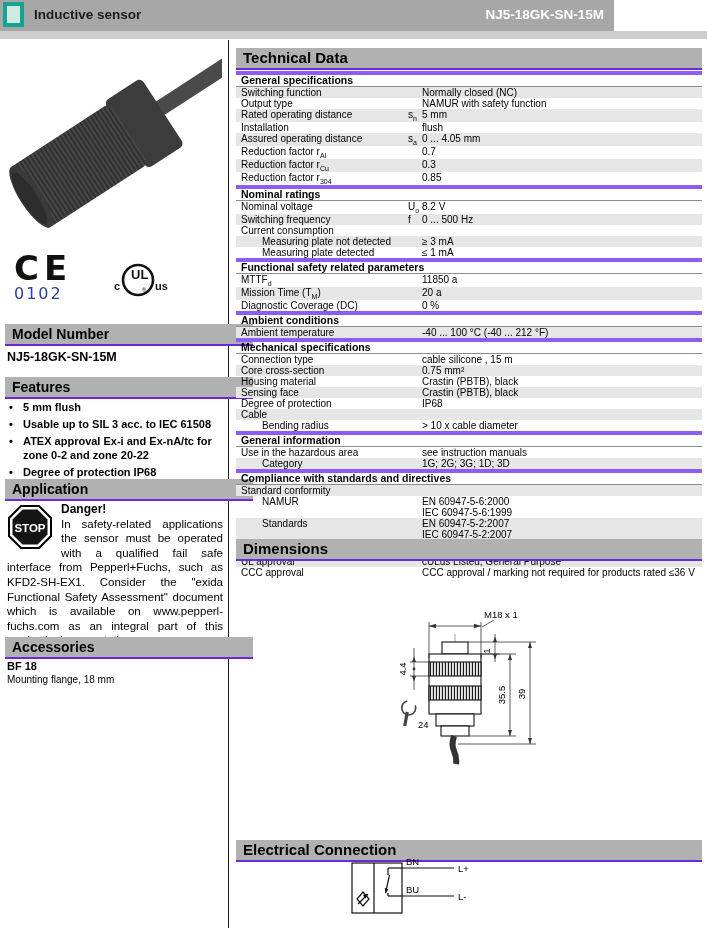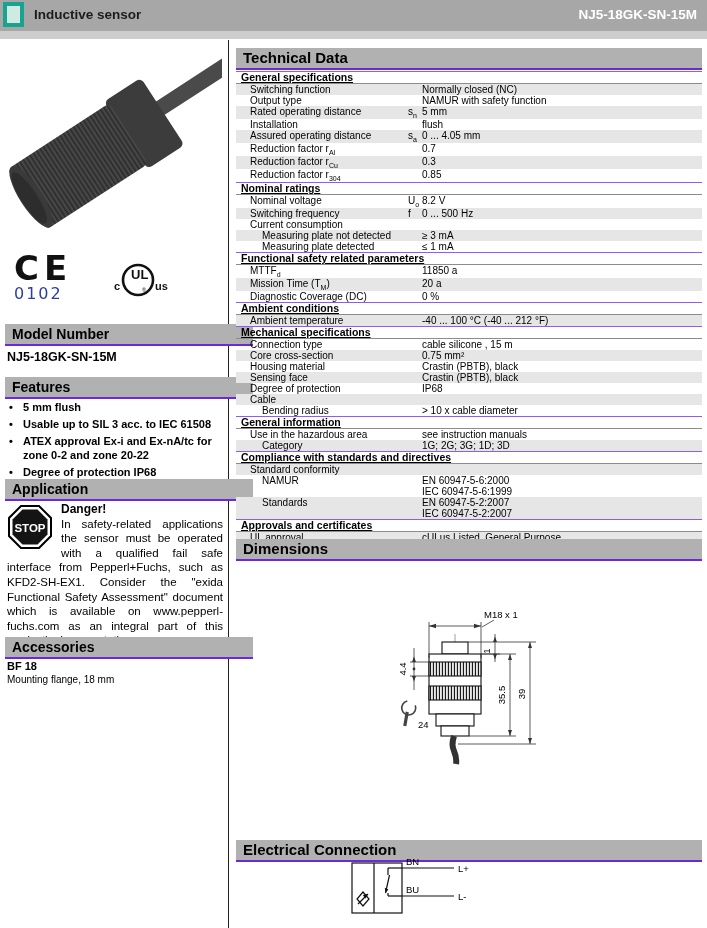--- a/index.html
+++ b/index.html
@@ -1,20 +1,20 @@
 <!DOCTYPE html>
 <html><head>
 <meta charset="utf-8">
 <style>
   * { margin:0; padding:0; box-sizing:border-box; }
   body { background:#fff; font-family:"Liberation Sans", sans-serif; }
   .page { position:relative; width:707px; height:928px; background:#fff; overflow:hidden; }
 
   
-  .topbar { position:absolute; left:0; top:0; width:707px; height:31px; background:#a7a7a7; }
+  .topbar { position:absolute; left:0; top:0; width:614px; height:31px; background:#a7a7a7; }
   .brandbox { position:absolute; left:3px; top:2px; width:21px; height:25px; background:#cfe9e3; border:4px solid #17a38f; }
   .topbar .title { position:absolute; left:34px; top:7px; font-size:13.5px; font-weight:bold; color:#1c1c1c; }
   .topbar .model { position:absolute; right:10px; top:7px; font-size:13.5px; font-weight:bold; color:#fff; }
   .substrip { position:absolute; left:0; top:31px; width:707px; height:8px; background:#cdcdcd; }
 
   .divider { position:absolute; left:228px; top:40px; width:1px; height:888px; background:#1f1f1f; }
 
   
   .band { position:absolute; background:#b1b1b1; border-bottom:2px solid #6d28d9; font-weight:bold; color:#000; padding-left:7px; }
   .band-left { left:5px; width:248px; height:22px; font-size:14px; line-height:20px; }
@@ -31,24 +31,24 @@
   .feature .dot { flex:0 0 14px; }
   .danger { position:absolute; left:7px; top:502px; width:216px; font-size:11.5px; line-height:14.6px; text-align:justify; color:#000; }
   .danger .stopwrap { float:left; width:46px; height:46px; margin:2px 8px 2px 0; }
   .danger .dtitle { font-weight:bold; font-size:12px; }
   .accessories { position:absolute; left:7px; top:660px; width:212px; }
   .acc-name { font-size:11px; font-weight:bold; color:#000; }
   .acc-desc { font-size:10px; color:#000; margin-top:2px; }
 
   
   .tech-table { position:absolute; left:236px; top:71px; width:466px; font-size:10px; color:#000; }
-  .t-sec { font-weight:bold; font-size:10.5px; line-height:11px; border-top:1px solid #8b5cf6; border-bottom:1px solid #8c8c8c; padding-left:5px;text-decoration:underline; }
+  .t-sec { font-weight:bold; font-size:10.5px; line-height:11px; border-top:4px solid #8b5cf6; border-bottom:1px solid #8c8c8c; padding-left:5px; }
   .t-row { display:flex; line-height:11px; }
   .t-row.shaded { background:#e6e6e6; }
-  .t-lbl { flex:0 0 172px; padding-left:14px; }
+  .t-lbl { flex:0 0 172px; padding-left:5px; }
   .t-lbl.ind2 { padding-left:26px; }
   .t-sym { flex:0 0 14px; }
   .t-val { flex:1; }
   sub.ss { font-size:7px; line-height:1; }
 
   
   .dim-draw { position:absolute; left:396px; top:602px; width:210px; height:182px; }
   .elec-draw { position:absolute; left:348px; top:852px; width:150px; height:72px; }
   svg text { font-family:"Liberation Sans", sans-serif; }
 </style>

